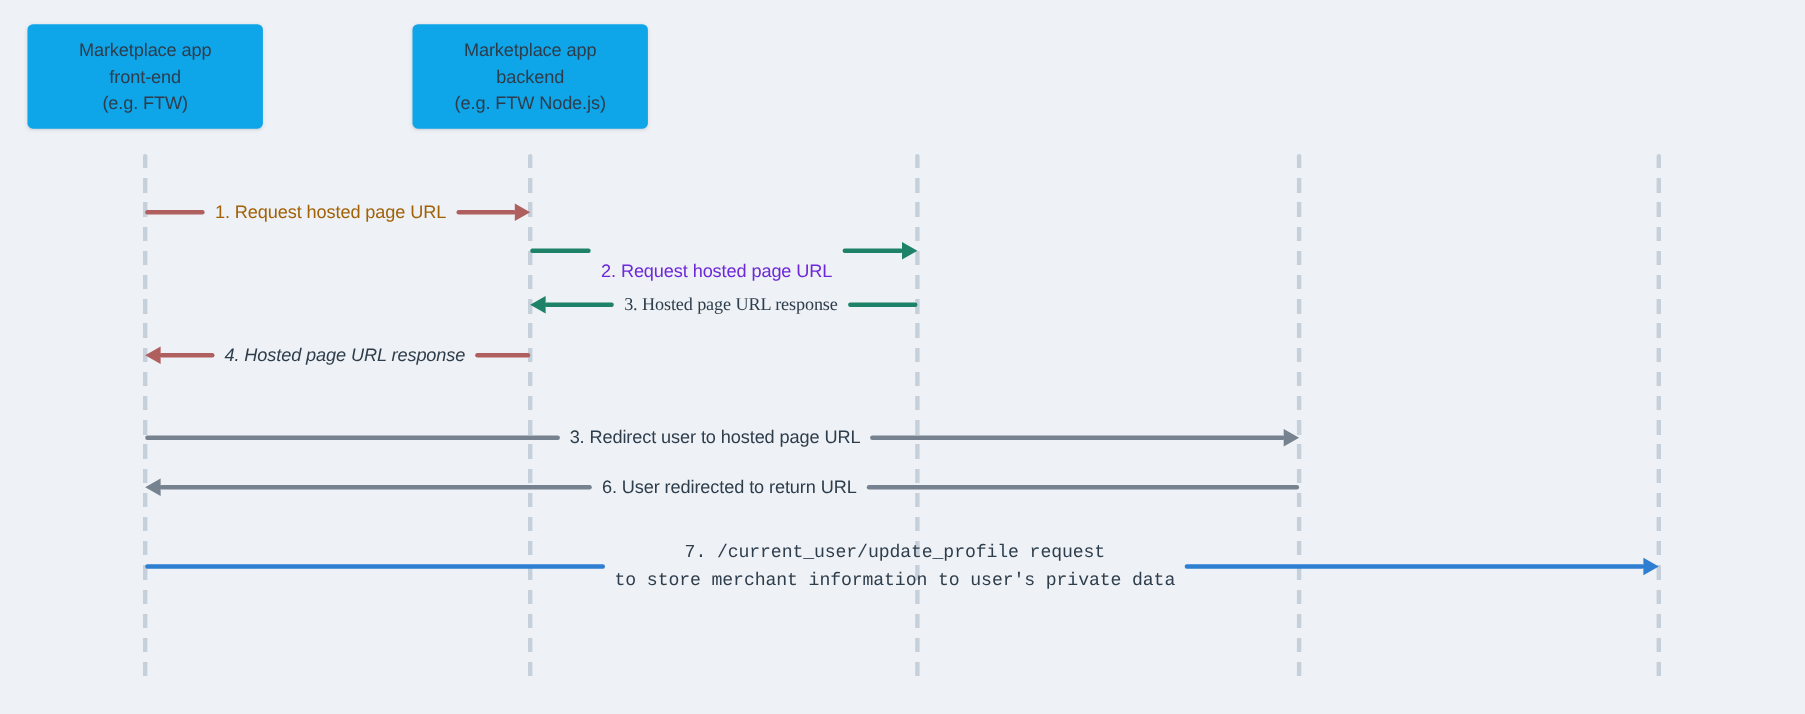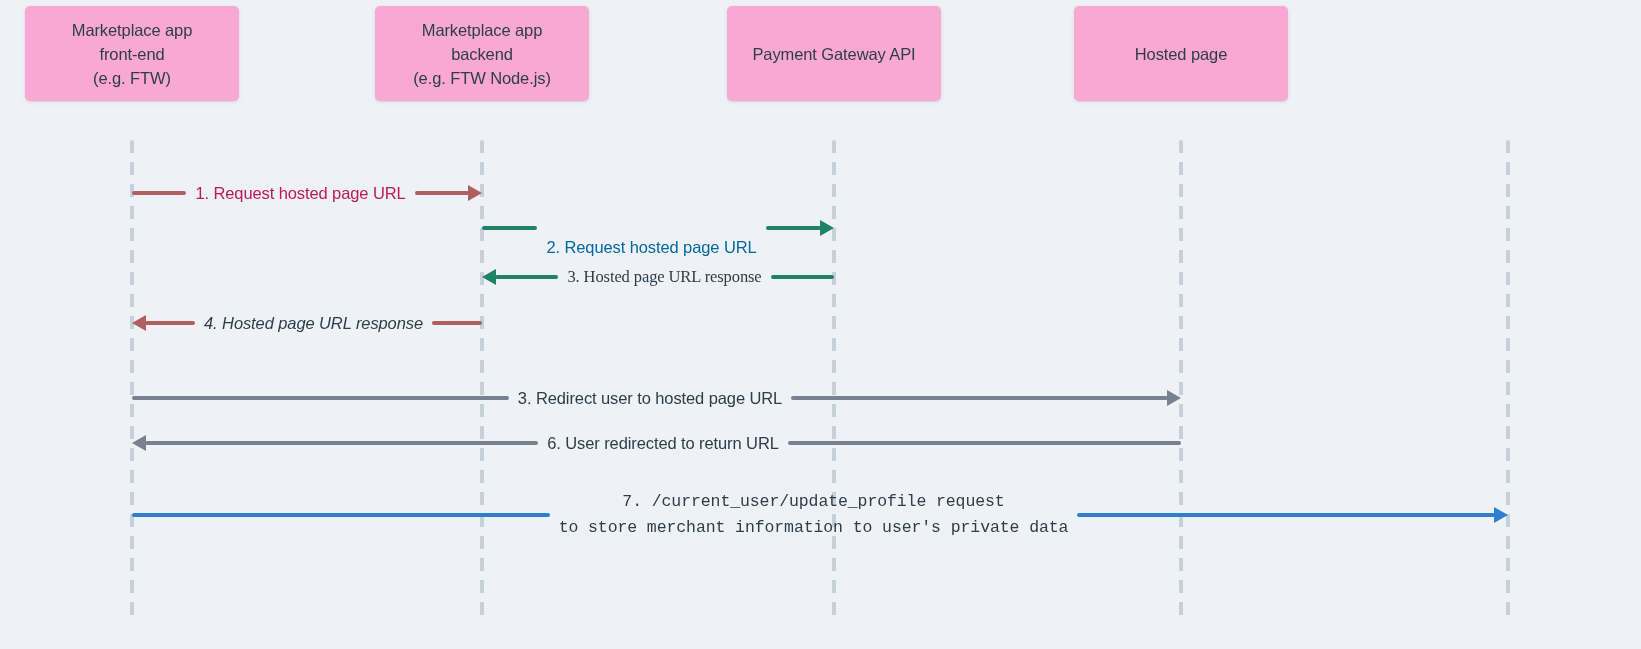--- a/index.html
+++ b/index.html
@@ -12,24 +12,24 @@
   .diagram {
     position: relative;
     width: 1641px;
     height: 649px;
     background: #eef1f5;
     overflow: hidden;
   }
   
   .actor {
     position: absolute;
-    top: 6px;
+    top: 22px;
     width: 214px;
     height: 95px;
-    background: #f9a8d4;
+    background: #0ea5e9;
     border-radius: 5px;
     box-shadow: 0 1px 4px rgba(35,50,65,0.10), 0 1px 1px rgba(35,50,65,0.06);
     display: flex;
     align-items: center;
     justify-content: center;
     text-align: center;
     font-size: 16.5px;
     line-height: 24px;
     letter-spacing: -0.1px;
     white-space: pre-line;
@@ -86,39 +86,37 @@
 <body>
 
 <div class="diagram">
 
   <div class="actor" style="left:25px">Marketplace app
 front-end
 (e.g. FTW)</div>
   <div class="actor" style="left:375px">Marketplace app
 backend
 (e.g. FTW Node.js)</div>
-  <div class="actor" style="left:727px">Payment Gateway API</div>
-  <div class="actor" style="left:1074px">Hosted page</div>
 
   <div class="lifeline" style="left:130px"></div>
   <div class="lifeline" style="left:480px"></div>
   <div class="lifeline" style="left:832px"></div>
   <div class="lifeline" style="left:1179px"></div>
   <div class="lifeline" style="left:1506px"></div>
 
   <div class="msg" style="top: 193px; left: 132px; width: 350px; color: rgb(176, 95, 95);">
     <div class="seg"></div>
-    <div class="lbl" style="color: #be185d;">1. Request hosted page URL</div>
+    <div class="lbl" style="color: #a16207;">1. Request hosted page URL</div>
     <div class="seg"></div>
     <div class="head head-right"></div>
   </div>
 
   <div class="msg" style="top: 228px; left: 482px; width: 352px; color: rgb(30, 130, 104);">
     <div class="seg"></div>
-    <div class="lbl" style="color: #0369a1; margin-top: 38px;">2. Request hosted page URL</div>
+    <div class="lbl" style="color: #6d28d9; margin-top: 38px;">2. Request hosted page URL</div>
     <div class="seg"></div>
     <div class="head head-right"></div>
   </div>
 
   <div class="msg" style="top: 277px; left: 482px; width: 352px; color: rgb(30, 130, 104);">
     <div class="head head-left"></div>
     <div class="seg"></div>
     <div class="lbl" style="color: rgb(46, 61, 75); font-family: Liberation Serif, serif;">3. Hosted page URL response</div>
     <div class="seg"></div>
   </div>

